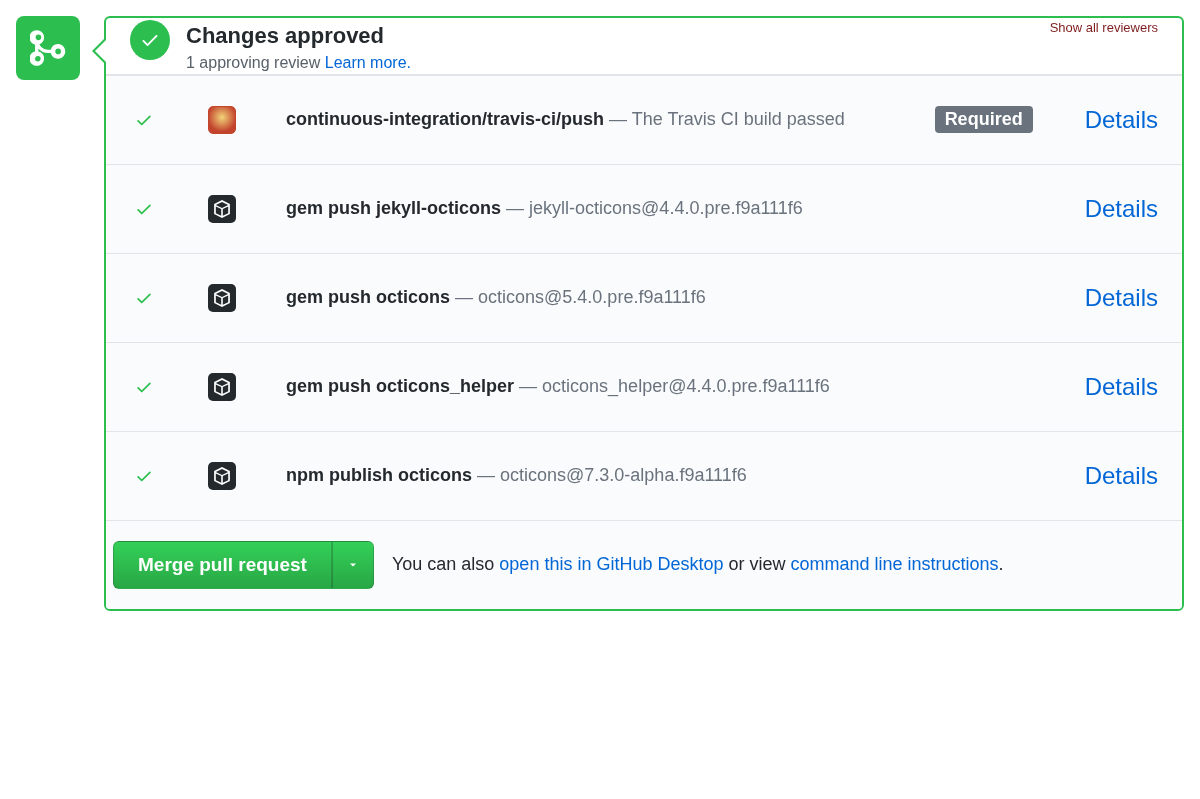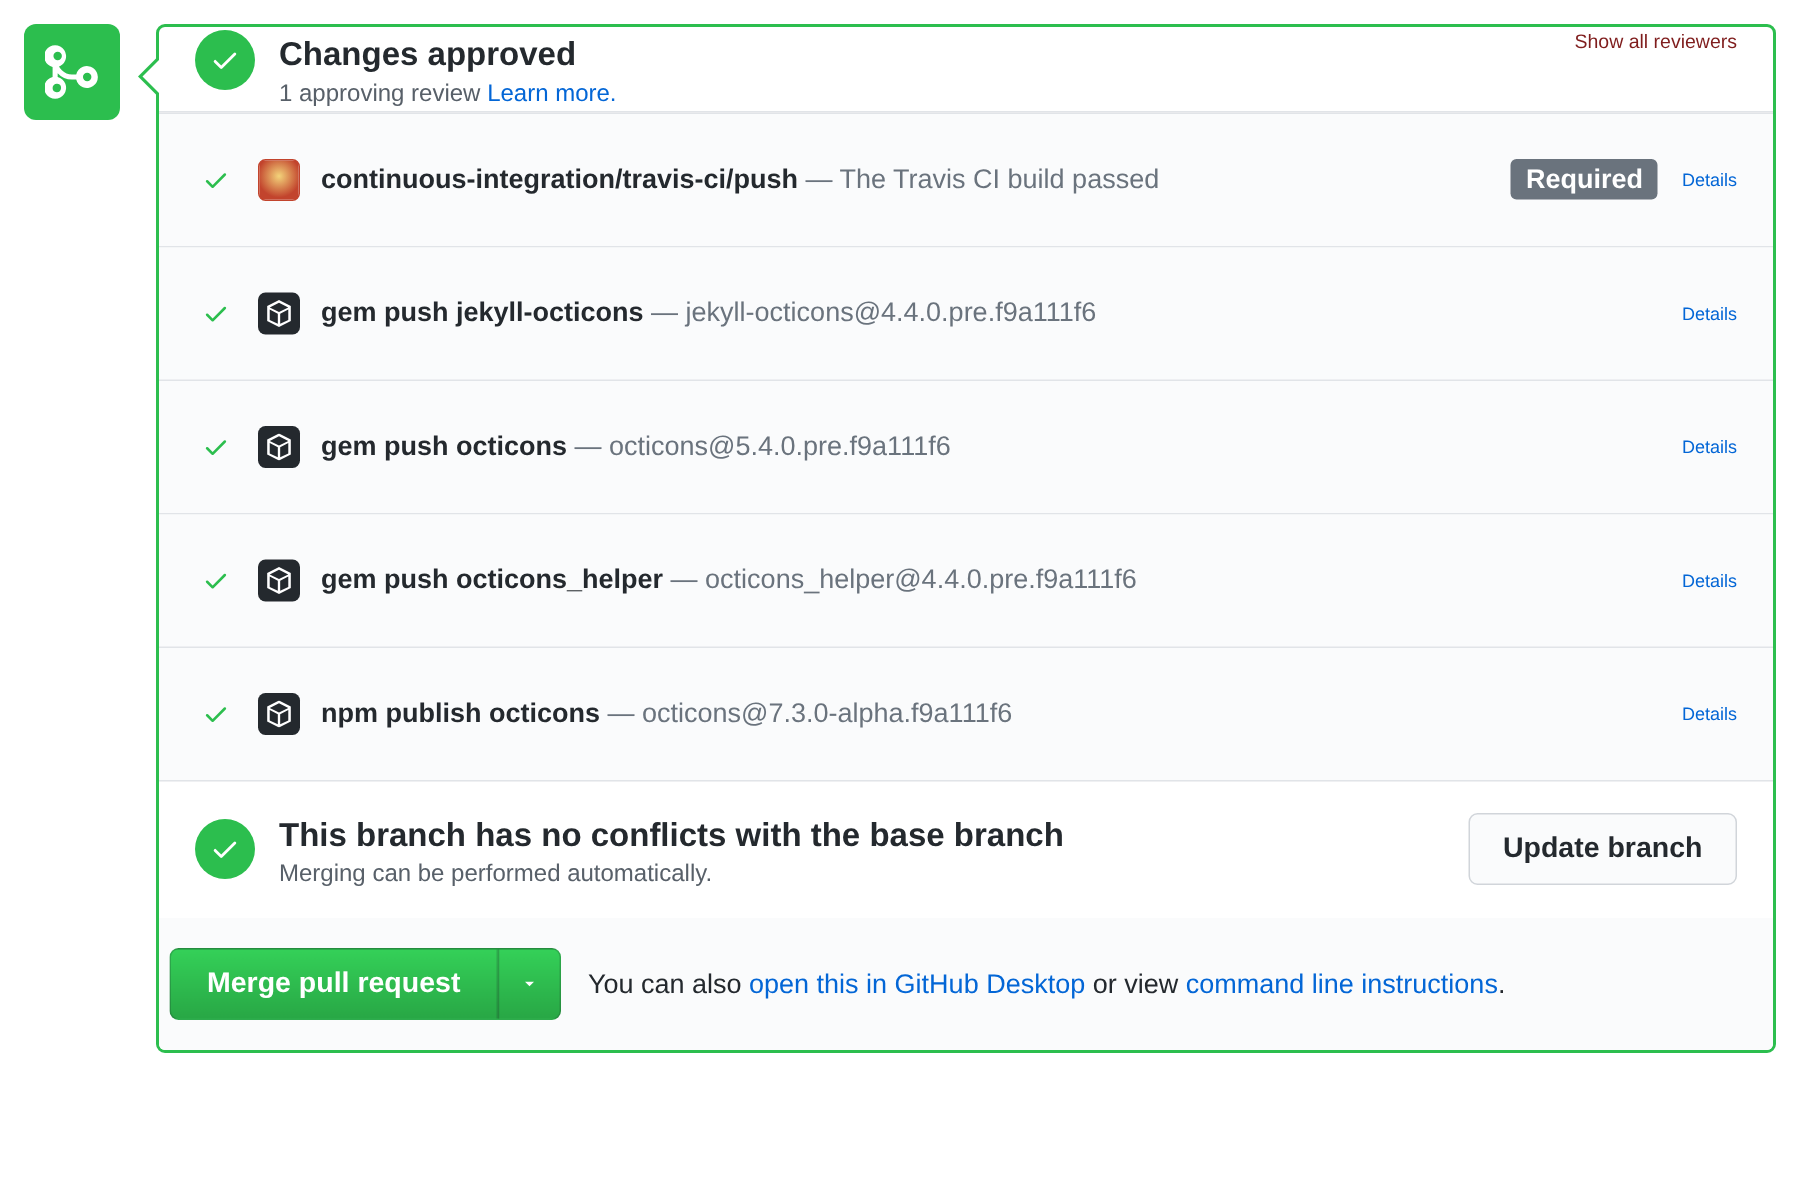--- a/index.html
+++ b/index.html
@@ -95,20 +95,21 @@
   .checks-list {
     border-top: 1px solid #e1e4e8;
   }
   .check-row {
     display: flex;
     align-items: center;
     padding: 30px 24px;
     background: #fafbfc;
     border-bottom: 1px solid #e1e4e8;
     font-size: 18px;
+    gap: 36px;
   }
   .check-row .tick {
     width: 28px;
     display: flex;
     justify-content: center;
     margin-right: 14px;
   }
   .check-row .tick svg { fill: #2cbe4e; }
   .check-avatar {
     width: 28px; height: 28px;
@@ -133,21 +134,21 @@
     color: #fff;
     font-weight: 600;
     font-size: 18px;
     padding: 3px 10px;
     border-radius: 4px;
     margin-right: 16px;
   }
   .details-link {
     color: #0366d6;
     cursor: pointer;
-    font-size: 12px;
+    font-size: 24px;
   }
   .conflicts-section {
     padding: 20px 24px;
     display: flex;
     align-items: center;
   }
   .update-btn {
     margin-left: auto;
     background: #fafbfc;
     border: 1px solid #d1d5da;
@@ -290,32 +291,20 @@
           <span class="check-avatar">
             <svg width="18" height="18" viewBox="0 0 16 16">
               <path d="M8 0l7 3.5v9L8 16 1 12.5v-9L8 0zm0 1.7L2.5 4.4 8 7.1l5.5-2.7L8 1.7zM2.5 5.7v6.1L7.3 14V8.1L2.5 5.7zm6.2 2.4V14l4.8-2.2V5.7L8.7 8.1z"></path>
             </svg>
           </span>
           <span class="check-text"><span class="check-name">npm publish octicons</span><span class="check-desc"> — octicons@7.3.0-alpha.f9a111f6</span></span>
           <span class="details-link">Details</span>
         </div>
       </div>
 
-    <div class="conflicts-section">
-      <div class="status-circle">
-        <svg width="20" height="20" viewBox="0 0 16 16">
-            <path d="M13.78 4.22a.75.75 0 0 1 0 1.06l-7.25 7.25a.75.75 0 0 1-1.06 0L2.22 9.28a.75.75 0 1 1 1.06-1.06L6 10.94l6.72-6.72a.75.75 0 0 1 1.06 0z"></path>
-          </svg>
-      </div>
-      <div class="section-body">
-        <div class="section-title">This branch has no conflicts with the base branch</div>
-        <div class="section-sub">Merging can be performed automatically.</div>
-      </div>
-      <button class="update-btn">Update branch</button>
-    </div>
 
     <div class="merge-footer">
       <div class="btn-group">
         <button class="merge-btn">Merge pull request</button>
         <button class="merge-caret">
           <svg width="12" height="12" viewBox="0 0 16 16">
               <path d="M4 6l4 4 4-4H4z"></path>
             </svg>
         </button>
       </div>

